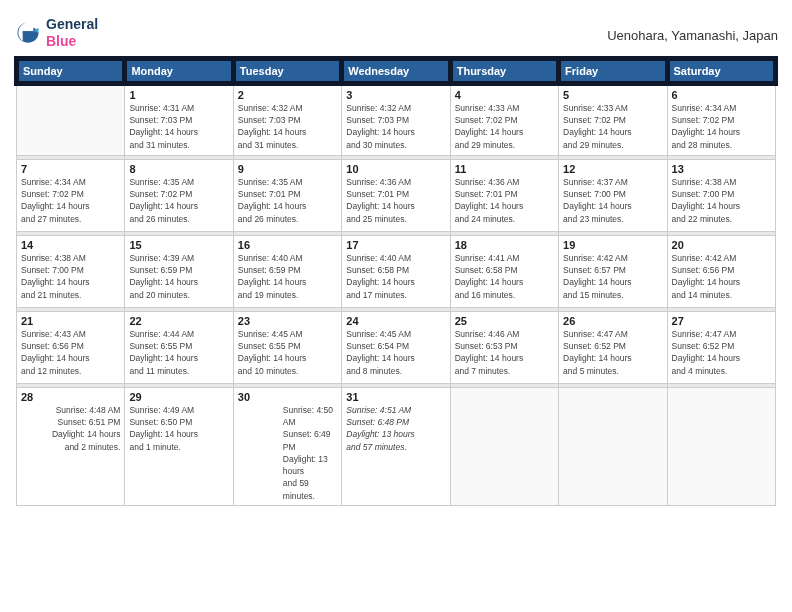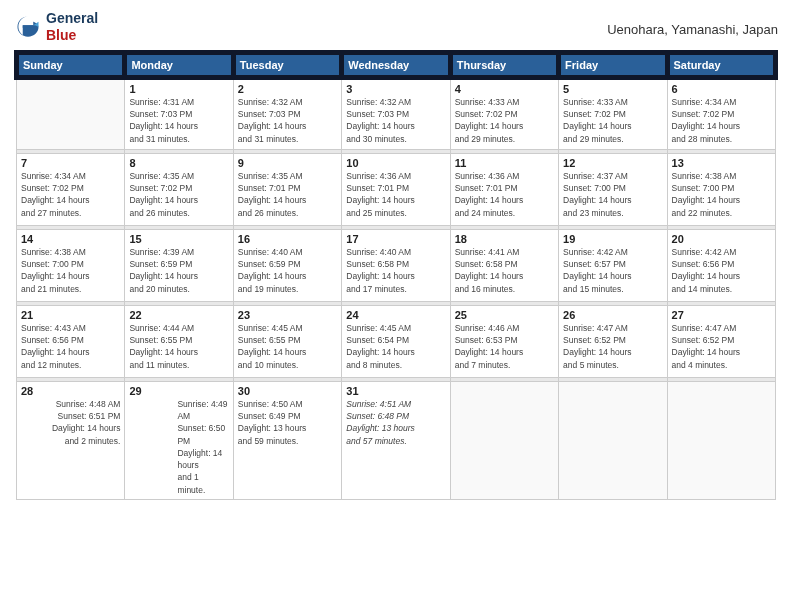--- a/index.html
+++ b/index.html
@@ -6,21 +6,21 @@
     body {
       font-family: Arial, sans-serif;
       background: #fff;
       width: 792px;
       height: 612px;
       overflow: hidden;
     }
     .page {
       width: 792px;
       height: 612px;
-      padding: 10px 14px;
+      padding: 16px 14px;
       background: #fff;
     }
     .header {
       display: flex;
       justify-content: space-between;
       align-items: flex-start;
       margin-bottom: 6px;
     }
     .logo {
       display: flex;
@@ -102,21 +102,21 @@
   <div class="header">
     <div class="logo">
       <svg class="logo-icon" viewBox="0 0 32 32">
         <rect x="0" y="0" width="32" height="32" fill="none"></rect>
         <path d="M16 4 C10 4, 5 9, 5 16 C5 20, 7 23, 10 25 L10 14 L22 14 L22 10 C22 10, 28 12, 28 16 C28 22, 23 27, 16 27 C9 27, 4 22, 4 16 C4 9, 9 4, 16 4Z" fill="#2a6099"></path>
         <path d="M22 14 L28 10 L28 16 C28 16, 26 14, 22 14Z" fill="#4a9fd4"></path>
         <rect x="10" y="14" width="12" height="3" fill="#2a6099"></rect>
       </svg>
       <div class="logo-text">
         <div>General</div>
-        <div style="color:#b91c1c;">Blue</div>
+        <div style="color:#ec4899;">Blue</div>
       </div>
     </div>
     <div class="title-area">
       <div class="subtitle">Uenohara, Yamanashi, Japan</div>
     </div>
   </div>
 
   <table class="calendar">
     <thead>
       <tr>
@@ -367,28 +367,28 @@
         <tr>
           <td>
             <span class="day-num">28</span>
             <div class="day-info" style="white-space: pre-line; text-align: right;">Sunrise: 4:48 AM
 Sunset: 6:51 PM
 Daylight: 14 hours
 and 2 minutes.</div>
           </td>
           <td>
             <span class="day-num">29</span>
-            <div class="day-info" style="white-space: pre-line; margin-left: 48px;">Sunrise: 4:49 AM
+            <div class="day-info" style="white-space: pre-line;">Sunrise: 4:49 AM
 Sunset: 6:50 PM
 Daylight: 14 hours
 and 1 minute.</div>
           </td>
           <td>
             <span class="day-num">30</span>
-            <div class="day-info" style="white-space: pre-line;">Sunrise: 4:50 AM
+            <div class="day-info" style="white-space: pre-line; margin-left: 45px;">Sunrise: 4:50 AM
 Sunset: 6:49 PM
 Daylight: 13 hours
 and 59 minutes.</div>
           </td>
           <td>
             <span class="day-num">31</span>
             <div class="day-info" style="white-space: pre-line; font-style: italic;">Sunrise: 4:51 AM
 Sunset: 6:48 PM
 Daylight: 13 hours
 and 57 minutes.</div>

